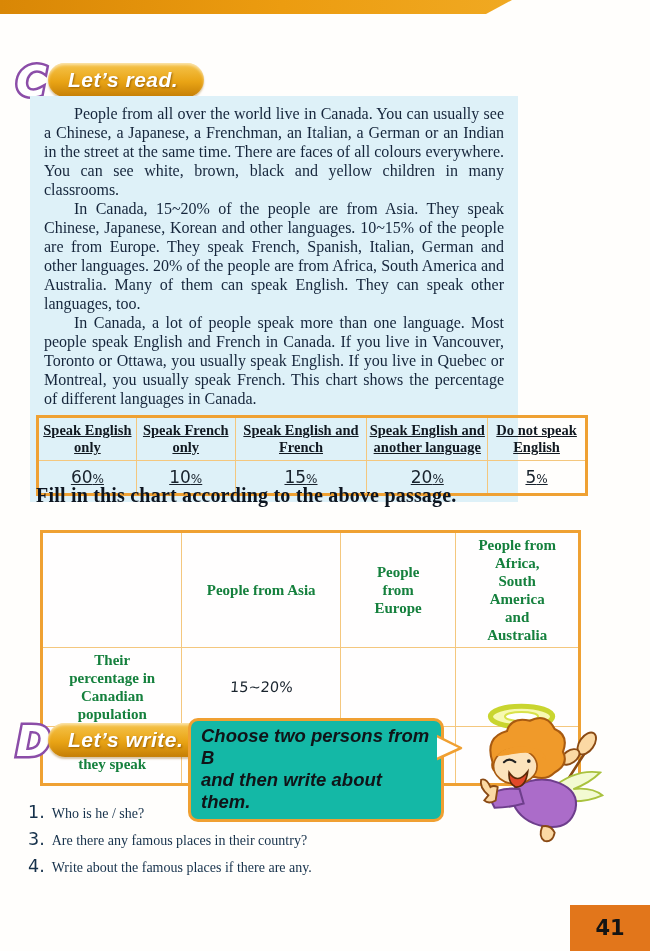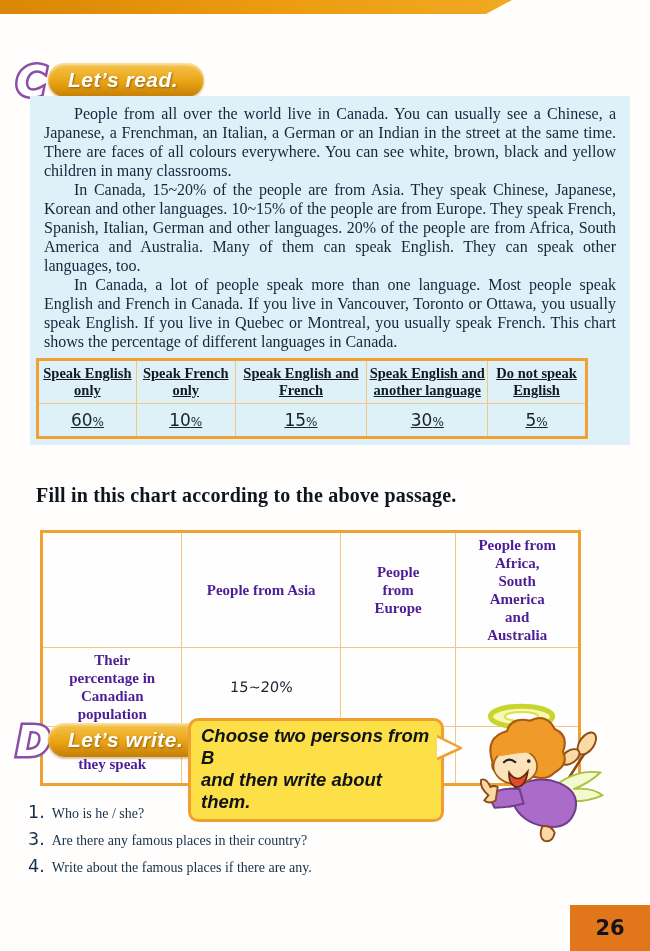--- a/index.html
+++ b/index.html
@@ -17,21 +17,21 @@
   .read-row { position:absolute; top:56px; left:12px; }
   .marker-svg { width:42px; height:48px; flex:0 0 auto; }
   .pill { height:34px; display:flex; align-items:center; padding:0 26px 0 20px;
     margin-left:-6px; border-radius:18px;
     background:linear-gradient(180deg,#f6c54d 0%,#e9a415 55%,#c57e05 100%);
     box-shadow:inset 0 2px 3px rgba(255,255,255,.55), 0 2px 2px rgba(140,90,0,.35); }
   .pill span { font:italic bold 21px "Liberation Sans",sans-serif; color:#ffffff;
     text-shadow:1px 1px 2px rgba(120,70,0,.65); letter-spacing:.5px; }
 
   
-  .blue-panel { position:absolute; top:96px; left:30px; width:600px; box-sizing:border-box;
+  .blue-panel { position:absolute; top:96px; left:30px; width:488px; box-sizing:border-box;
     background:#def1f8; padding:8px 14px 6px 14px; }
   .blue-panel p { margin:0; font-size:16px; line-height:19px; color:#15253b;
     text-indent:30px; text-align:justify; }
 
   
   table { border-collapse:collapse; }
   .t1 { width:552px; margin:7px 0 0 -8px; border:3px solid #efa133; }
   .t1 th, .t1 td { border:1px solid #f4c77e;text-decoration:underline; }
   .t1 th { font:bold 14.5px/17px "Liberation Serif",serif; color:#101820;
     padding:4px 2px; text-align:center; vertical-align:middle; }
@@ -39,32 +39,32 @@
     height:30px; color:#18222c; }
   .pct { font-size:12px; }
 
   
   .fill-heading { position:absolute; top:484px; left:36px; margin:0;
     font:bold 20px "Liberation Serif",serif; color:#0d1520; letter-spacing:.2px; }
 
   
   .t2 { position:absolute; top:530px; left:40px; width:541px; border:3px solid #efa133; background:#fffefe; }
   .t2 th, .t2 td { border:1px solid #f4c77e; vertical-align:middle; }
-  .t2 th { font:bold 15px/18px "Liberation Serif",serif; text-align:center; color:#4c1d95; padding:3px 22px;margin-left:30px; }
+  .t2 th { font:bold 15px/18px "Liberation Serif",serif; text-align:center; color:#15803d; padding:3px 22px;margin-left:30px; }
   .t2 td { text-align:center; }
   .t2 .row-head { height:50px; }
   .t2 .row-mid th, .t2 .row-mid td { height:56px; }
   .t2 .row-bot th, .t2 .row-bot td { height:50px; }
   .hand { display:inline-block; font-family:"DejaVu Sans",sans-serif; font-size:14.5px;
     line-height:17px; color:#1a242e; white-space:pre-line; transform:skewX(-4deg); }
 
   
   .write-row { position:absolute; top:716px; left:12px; }
   .bubble { position:absolute; top:718px; left:188px; width:256px; box-sizing:border-box;
-    background:#fde047; border:3px solid #f0a032; border-radius:10px; padding:4px 10px 6px;
+    background:#14b8a6; border:3px solid #f0a032; border-radius:10px; padding:4px 10px 6px;
     font:italic bold 18.5px/22px "Liberation Sans",sans-serif; color:#101418; }
   .bubble-tail { position:absolute; top:12px; right:-26px; width:30px; height:30px; }
 
   .angel { position:absolute; top:700px; left:446px; width:178px; height:145px; }
 
   
   .questions { position:absolute; top:802px; left:28px; }
   .q { margin-bottom:7px; }
   .qnum { font-family:"DejaVu Sans",sans-serif; font-size:17.5px; color:#15304a; margin-right:7px; }
   .qtext { font-family:"Liberation Serif",serif; font-size:14px; color:#15304a; }
@@ -108,21 +108,21 @@
           <th>Speak English only</th>
           <th>Speak French only</th>
           <th>Speak English and French</th>
           <th>Speak English and another language</th>
           <th>Do not speak English</th>
         </tr>
         <tr>
           <td><span>60</span><span class="pct">%</span></td>
           <td><span>10</span><span class="pct">%</span></td>
           <td><span>15</span><span class="pct">%</span></td>
-          <td><span>30</span><span class="pct">%</span></td>
+          <td><span>20</span><span class="pct">%</span></td>
           <td><span>5</span><span class="pct">%</span></td>
         </tr>
       </tbody>
     </table>
   </div>
 
   <h2 class="fill-heading">Fill in this chart according to the above passage.</h2>
 
   <table class="t2">
     <colgroup>
@@ -206,15 +206,15 @@
       <span class="qnum">1.</span><span class="qtext">Who is he / she?</span>
     </div>
     <div class="q">
       <span class="qnum">3.</span><span class="qtext">Are there any famous places in their country?</span>
     </div>
     <div class="q">
       <span class="qnum">4.</span><span class="qtext">Write about the famous places if there are any.</span>
     </div>
   </div>
 
-  <div class="page-num">26</div>
+  <div class="page-num">41</div>
 
 </div>
 
 </body></html>

